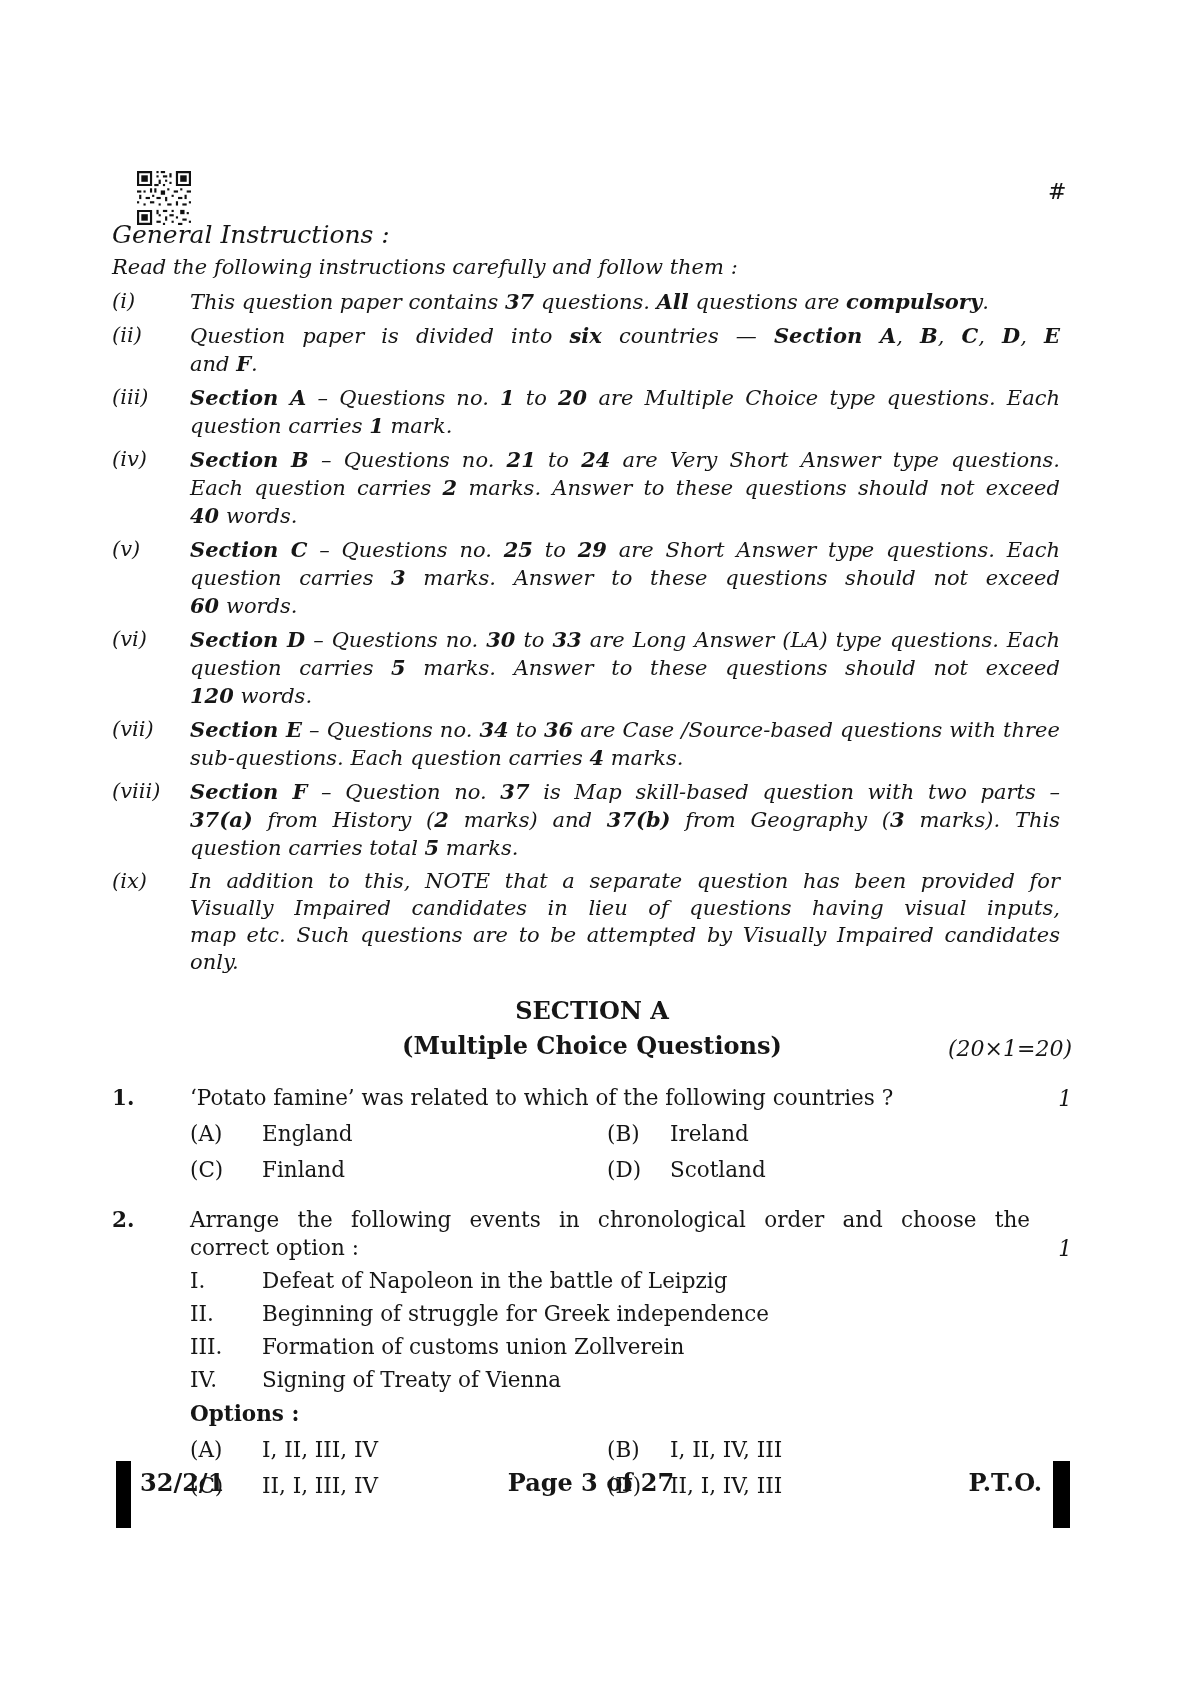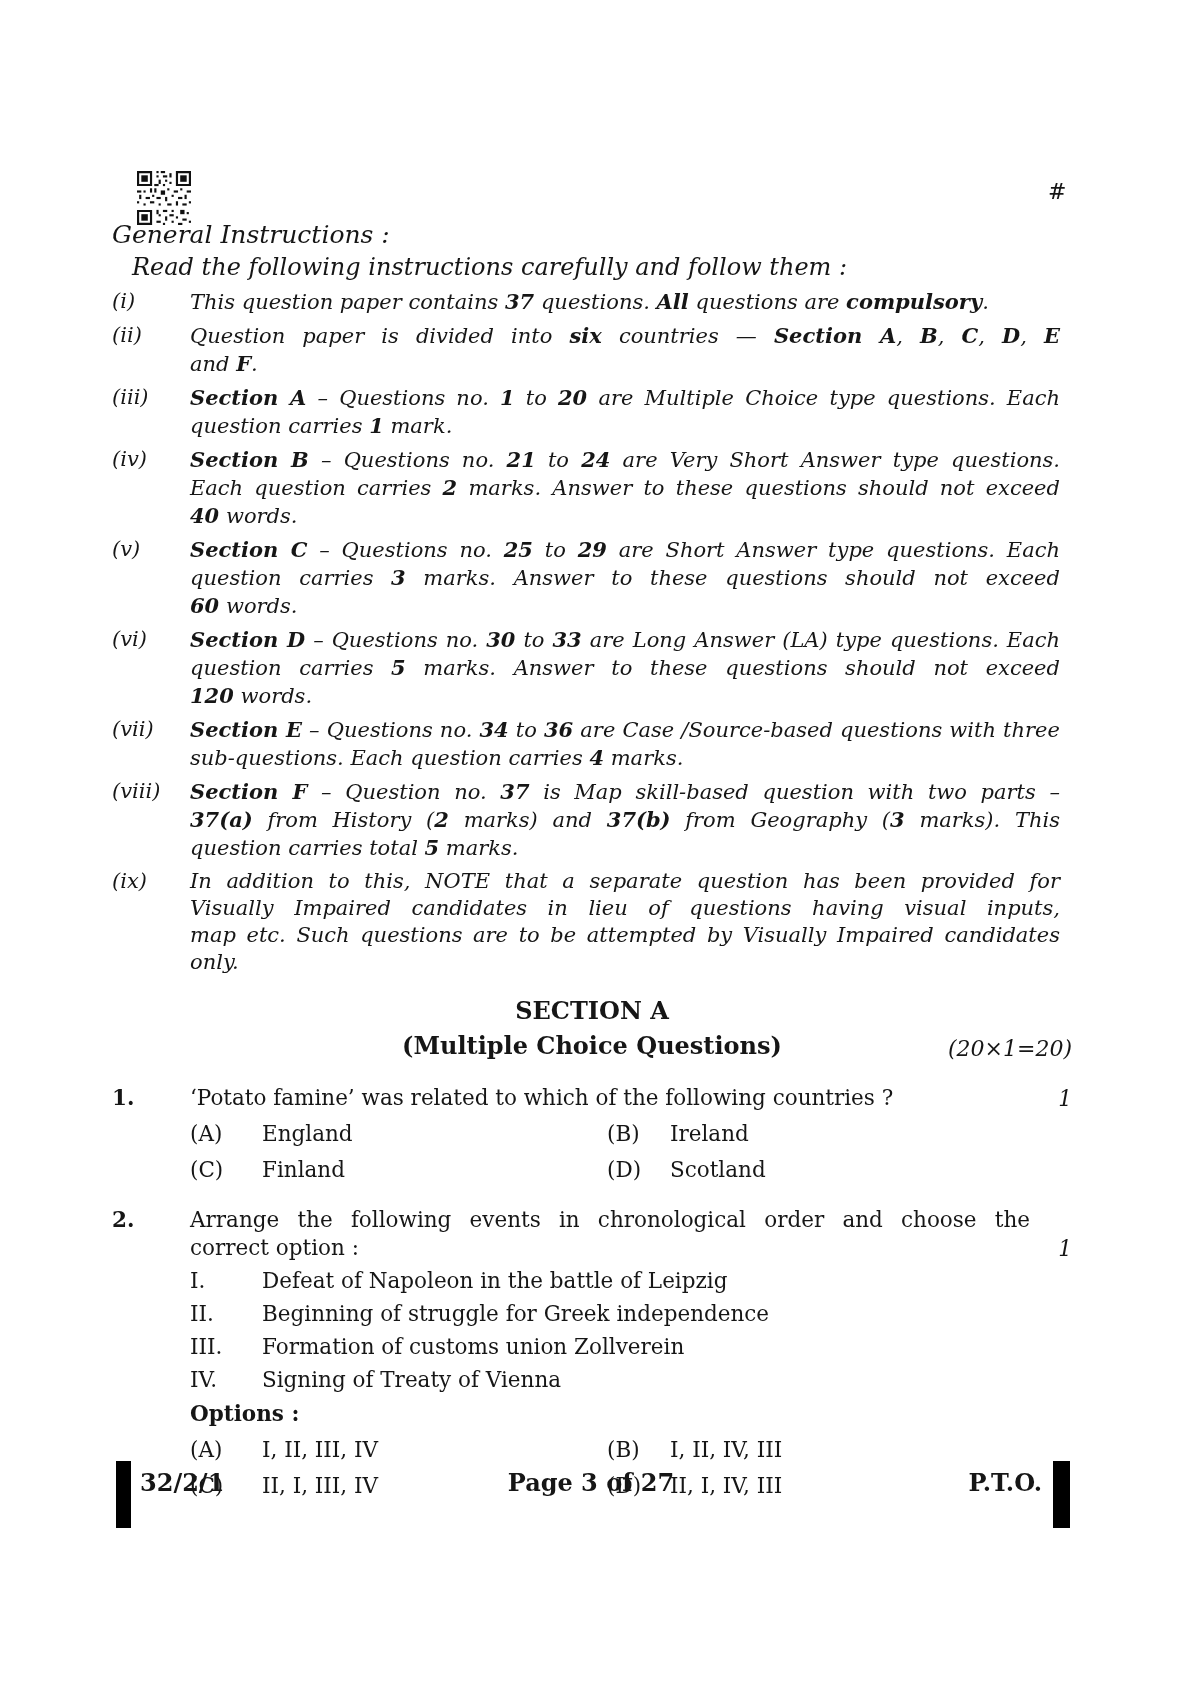--- a/index.html
+++ b/index.html
@@ -16,21 +16,21 @@
   }
 
   
   .qr { position: absolute; left: 137px; top: 171px; width: 54px; height: 54px; }
   .hash { position: absolute; left: 1048px; top: 180px; font-size: 22px; line-height: 24px; }
 
   
   .content { position: absolute; left: 112px; top: 219px; width: 960px; }
 
   .gi-title { font-size: 25px; font-weight: normal; font-style: italic; line-height: 31px; }
-  .gi-intro { font-size: 24px; font-style: italic; line-height: 30px; margin-top: 2px; margin-left: 20px; }
+  .gi-intro { font-size: 21px; font-style: italic; line-height: 30px; margin-top: 2px; }
 
   .gi-item {
     display: grid;
     grid-template-columns: 78px 870px;
     font-style: italic;
     font-size: 21px;
     margin-top: 6px;
   }
   .gi-label { line-height: 27px; }
   .tline { line-height: 27px; }

